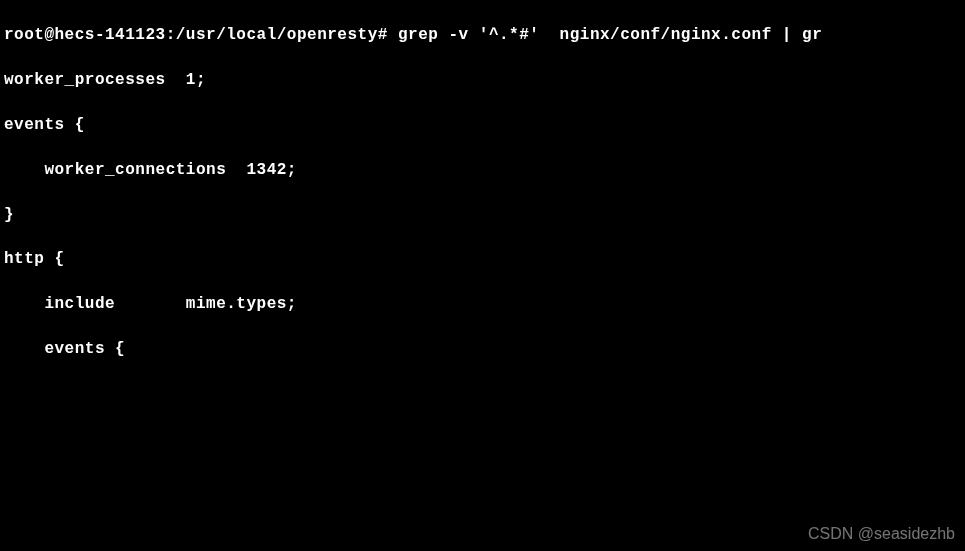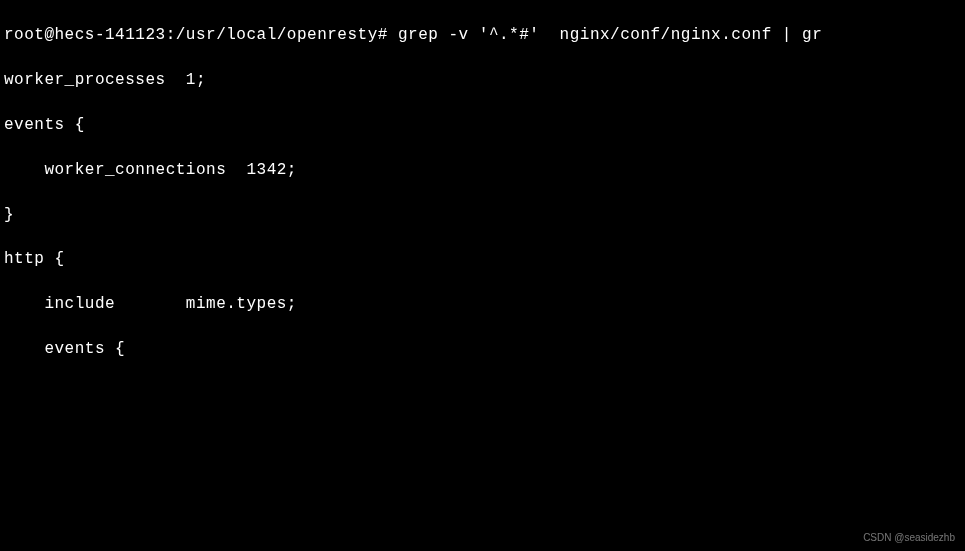--- a/index.html
+++ b/index.html
@@ -12,27 +12,27 @@
     width: 965px;
     height: 551px;
     overflow: hidden;
     position: relative;
     padding: 2px 4px;
   }
   .terminal {
     white-space: pre;
     letter-spacing: 0.5px;
   }
-  .line { display: block; }
+  .line { display: block; font-weight: bold; }
   .watermark {
     position: absolute;
     bottom: 6px;
     right: 10px;
     color: rgba(255,255,255,0.45);
-    font-size: 10px;
+    font-size: 16px;
     font-family: Arial, sans-serif;
     letter-spacing: 0;
   }
 </style>
 </head>
 <body>
 
 <div class="terminal">
 <span class="line"><span>root@hecs-141123:/usr/local/openresty# </span><span>grep -v '^.*#'  nginx/conf/nginx.conf | gr</span></span>
 <span class="line">worker_processes  1;</span>

